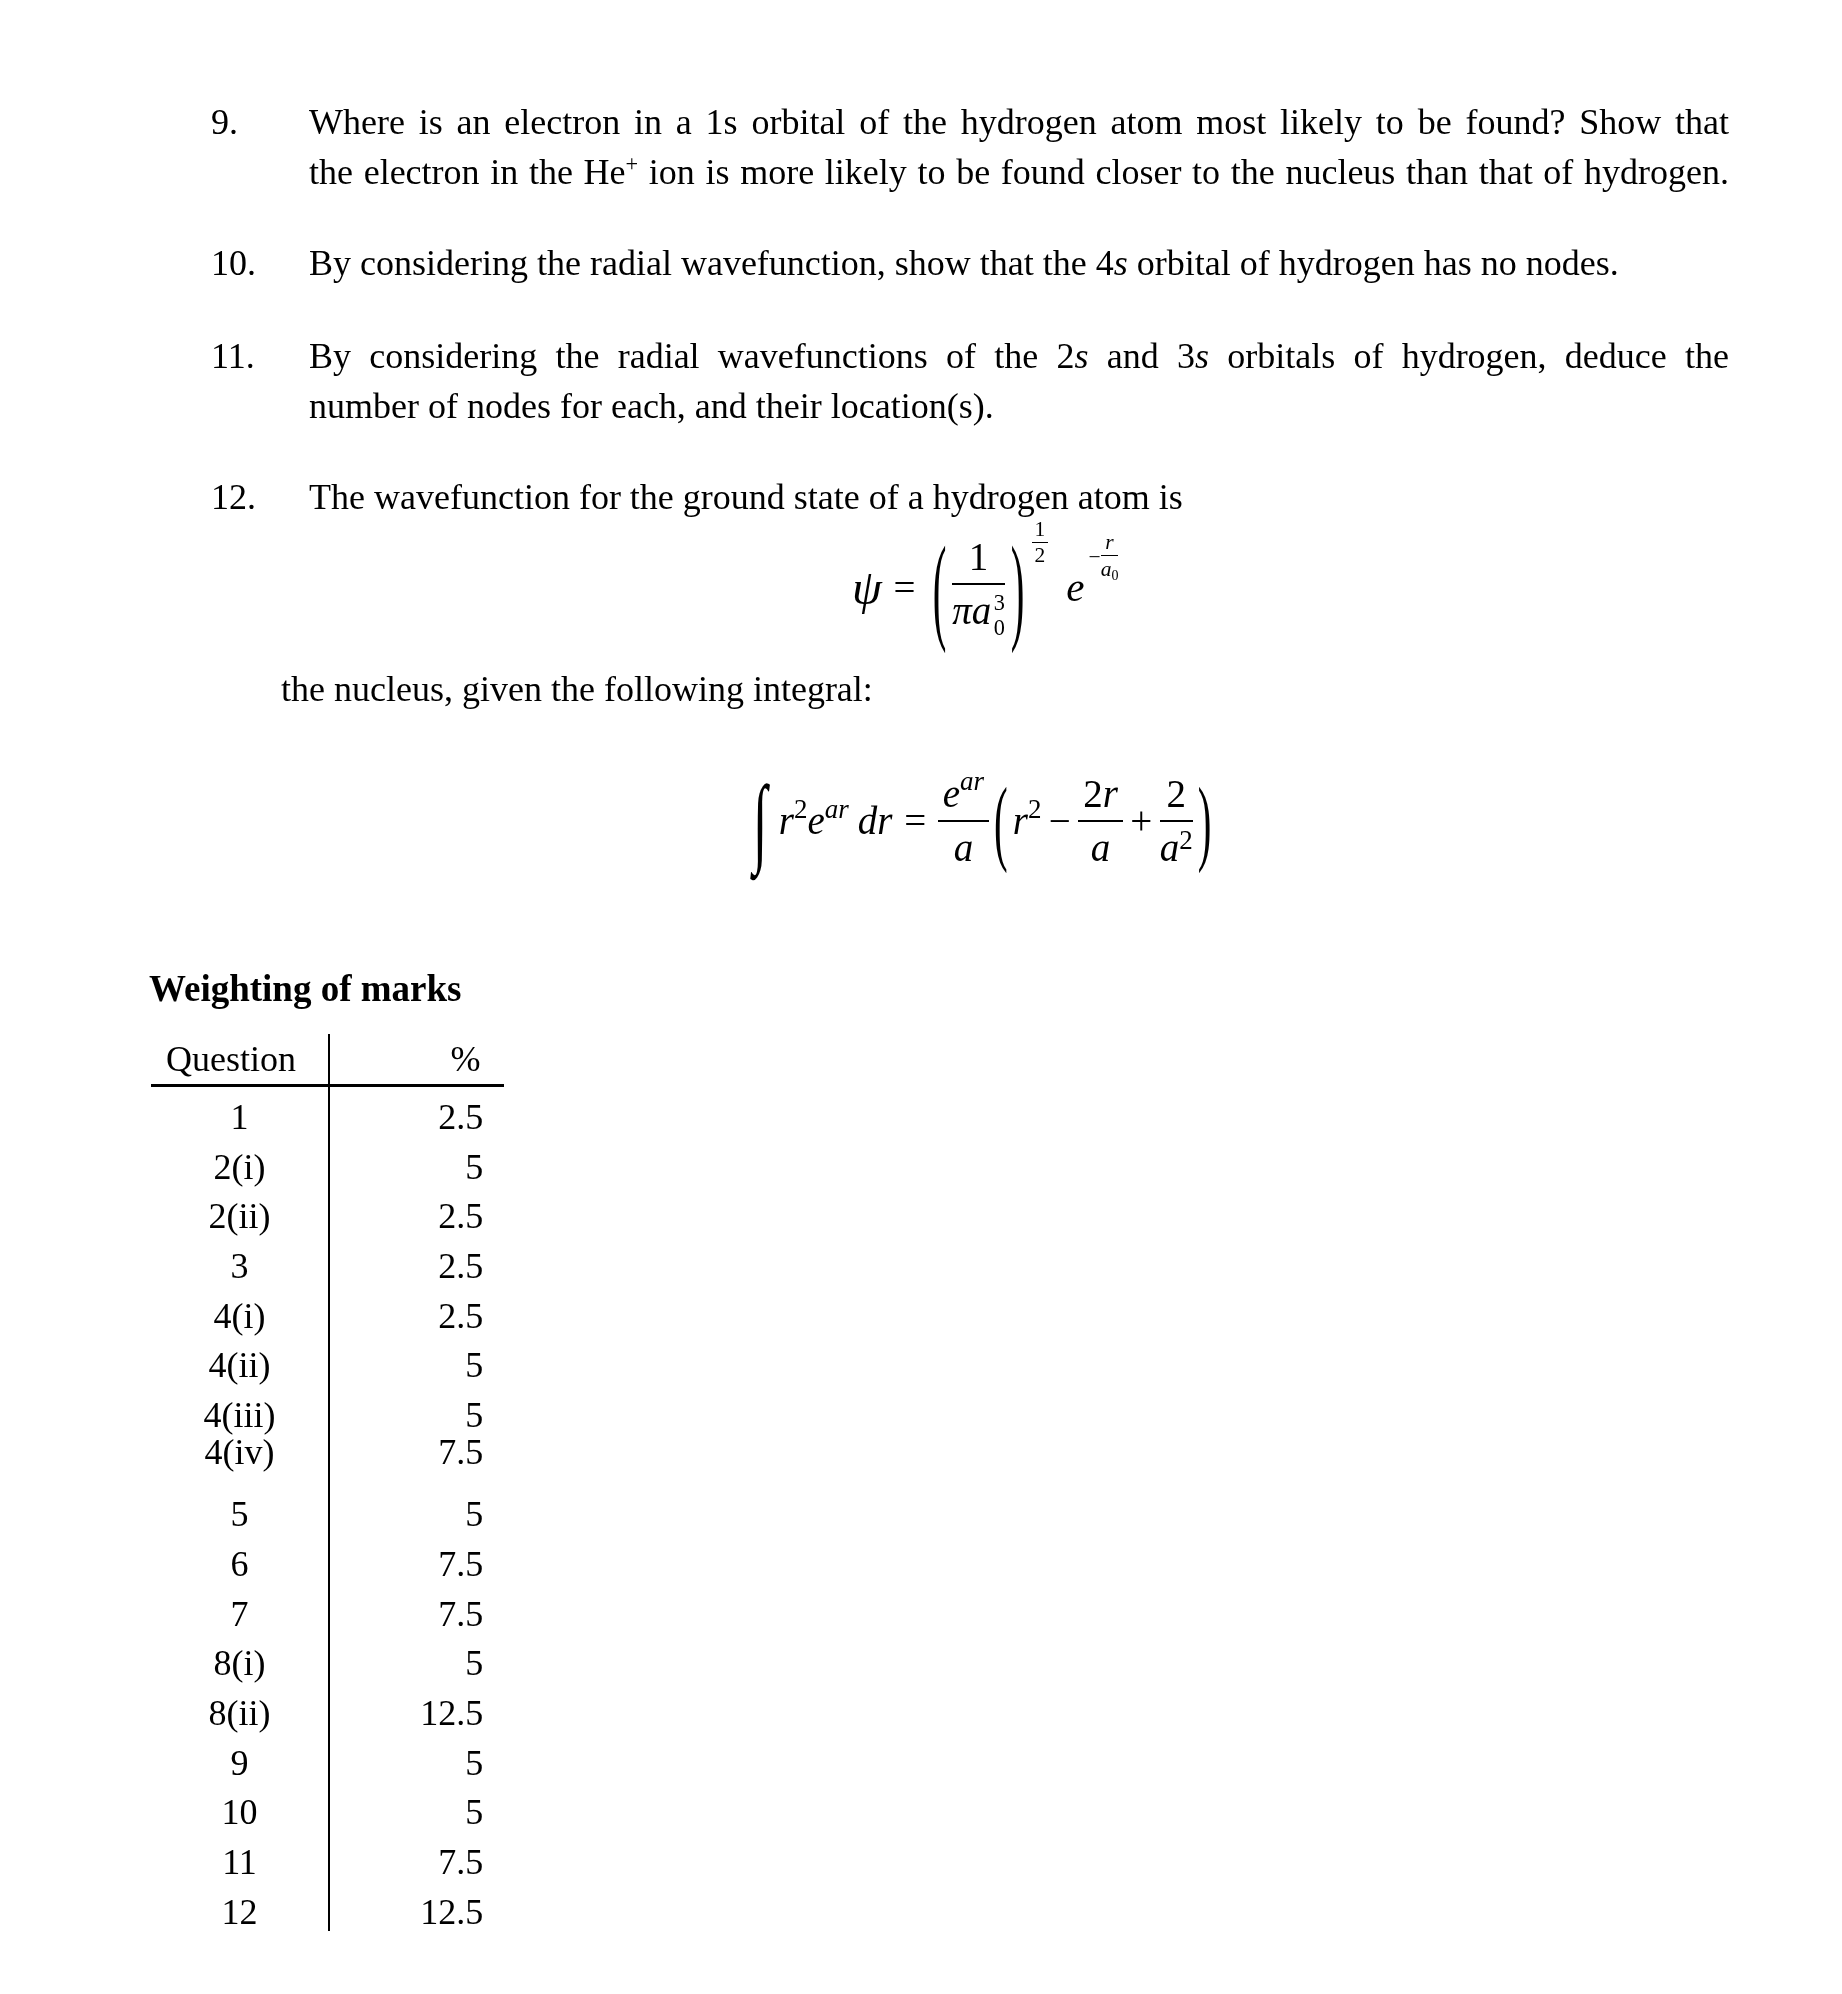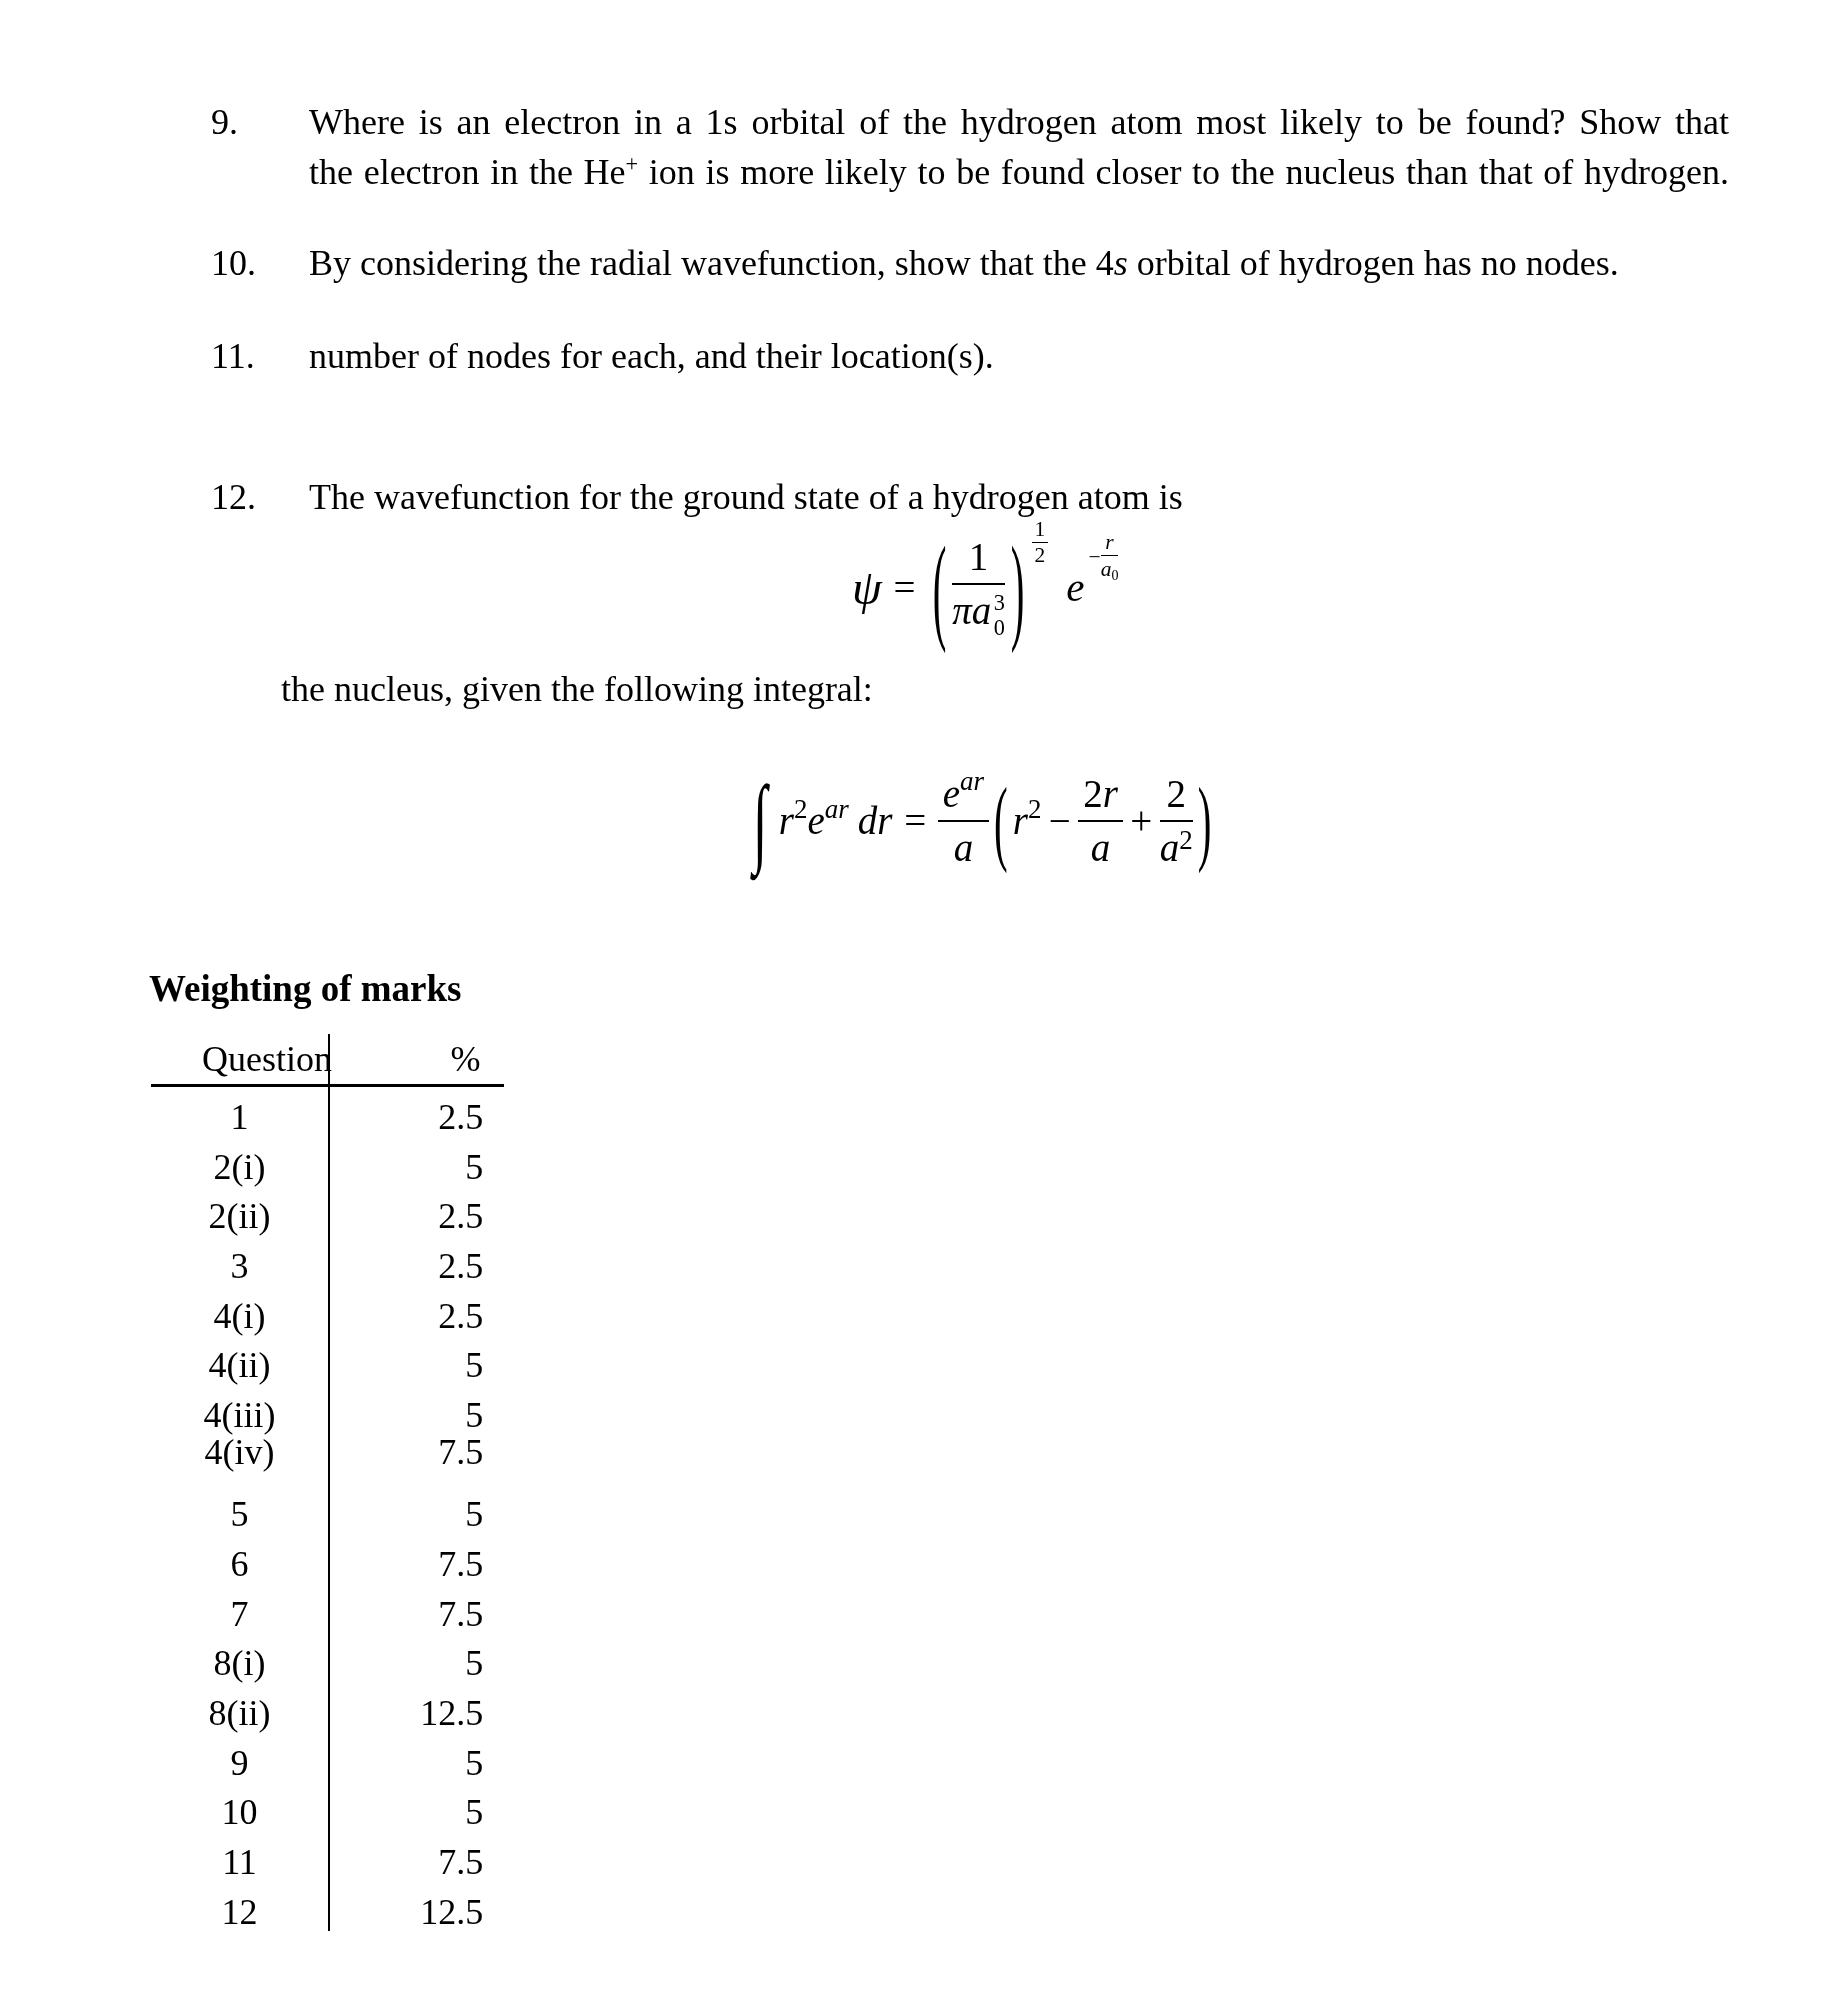--- a/index.html
+++ b/index.html
@@ -37,21 +37,21 @@
   .sup { font-size:27px; position:relative; top:-16.5px; }
   .subsm { font-size:14px; position:relative; top:4.1px; }
   .mx { margin:0 11.6px; }
   .mxs { margin:0 7.4px; }
   
   .heading { position:absolute; left:149px; top:964px; font-size:37px; font-weight:bold; line-height:50px; }
   
   .mtable { position:absolute; left:151px; top:1034px; width:353px; height:947px; font-size:36px; }
   .vline { position:absolute; left:177px; top:0; width:2.1px; height:897px; background:#000; }
   .hline { position:absolute; left:0; top:50px; width:353px; height:2.5px; background:#000; }
-  .thead-q { position:absolute; left:4px; top:0; width:177px; height:50px; line-height:50px; text-align:right; }
+  .thead-q { position:absolute; left:15px; top:0; width:177px; height:50px; line-height:50px; text-align:left; }
   .thead-p { position:absolute; right:23.6px; top:0; height:50px; line-height:50px; text-align:right; }
   .trow { position:absolute; left:0; width:353px; height:50px; line-height:50px; }
   .cell-q { position:absolute; left:0; width:177px; text-align:center; }
   .cell-p { position:absolute; right:20.7px; text-align:right; }
 </style>
 </head>
 <body>
 
 <div class="page">
 
@@ -64,20 +64,21 @@
   </div>
 
   <div class="q" style="top:238px;">
     <span class="qnum">10.</span>
     <div class="qbody"><span>By considering the radial wavefunction, show that the 4</span><span class="ital">s</span><span> orbital of hydrogen has no nodes.</span></div>
   </div>
 
   <div class="q" style="top:331px;">
     <span class="qnum">11.</span>
     <div class="qbody">
+      <div class="stretch"><span>By considering the radial wavefunctions of the 2</span><span class="ital">s</span><span> and 3</span><span class="ital">s</span><span> orbitals of hydrogen, deduce the</span></div>
       <div>number of nodes for each, and their location(s).</div>
     </div>
   </div>
 
   <div class="q" style="top:472px;">
     <span class="qnum">12.</span>
     <div class="qbody">The wavefunction for the ground state of a hydrogen atom is</div>
   </div>
 
   <div class="formula psi-f">

